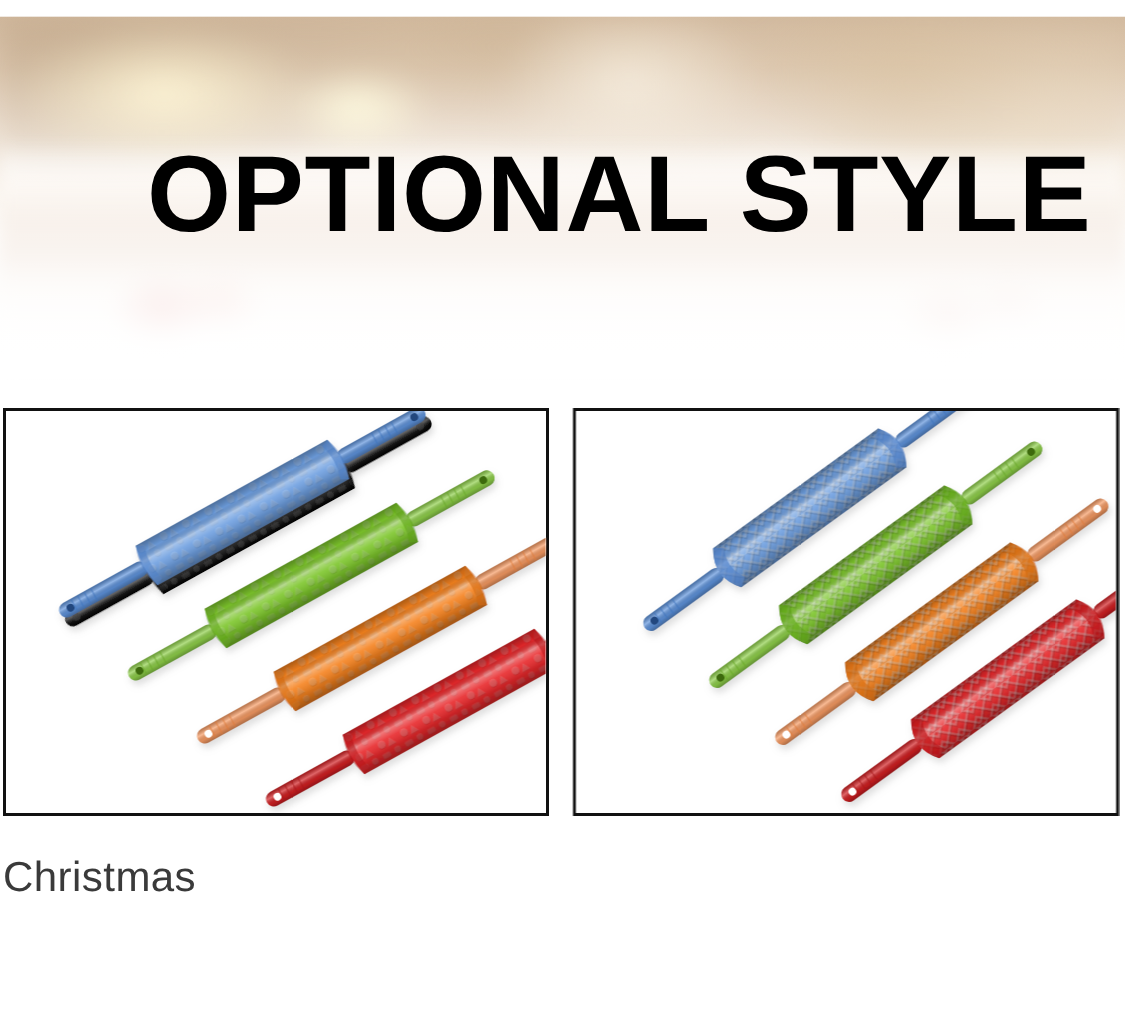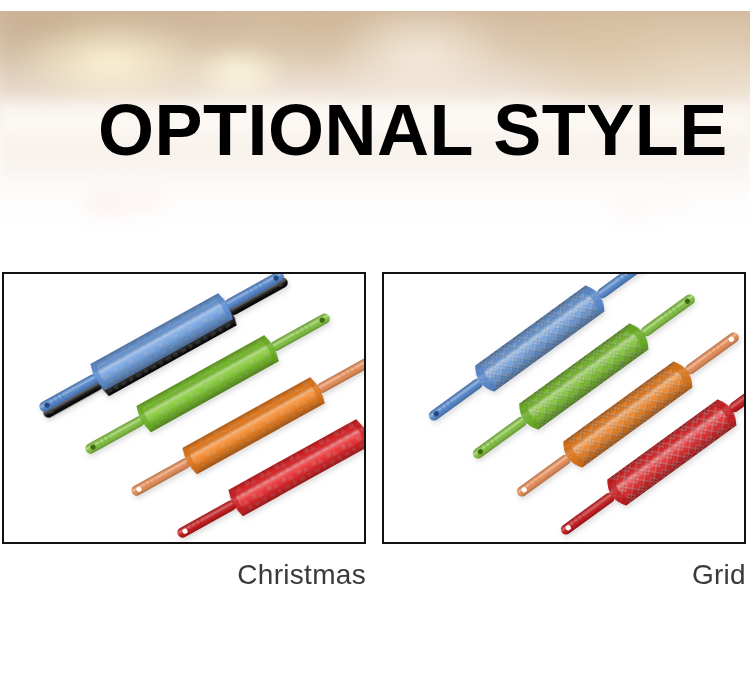--- a/index.html
+++ b/index.html
@@ -123,23 +123,23 @@
 
   .card-photo {
     position: absolute;
     inset: 0;
     background: #ffffff;
   }
   .card-photo svg { display: block; width: 100%; height: 100%; }
 
   .style-caption {
     position: absolute;
-    top: 287px;
+    top: 297px;
     width: 364px;
-    text-align: right;
+    text-align: left;
     font-size: 28px;
     font-weight: 300;
     color: #3a3a3a;
     letter-spacing: 0.3px;
   }
   #caption-christmas { left: 2px; }
   #caption-grid { left: 382px; }
 </style>
 </head>
 <body>
@@ -459,14 +459,13 @@
             <path fill="url(#cylShade2)" d="M6,-16 L142,-16 Q152,0 142,16 L6,16 Q-6,0 6,-16 Z"></path>
             <path fill="#B71619" opacity="0.6" d="M142,-16 Q154,0 142,16 L136,12 Q143,0 136,-12 Z"></path>
             <path fill="#B71619" opacity="0.6" d="M6,-16 Q-6,0 6,16 L12,12 Q5,0 12,-12 Z"></path>
           </g>
         </g>
       </svg>
     </div>
   </div>
 
   <div class="style-caption" id="caption-christmas">Christmas</div>
-  <div class="style-caption" id="caption-grid">Grid</div>
 </div>
 
 </body></html>

